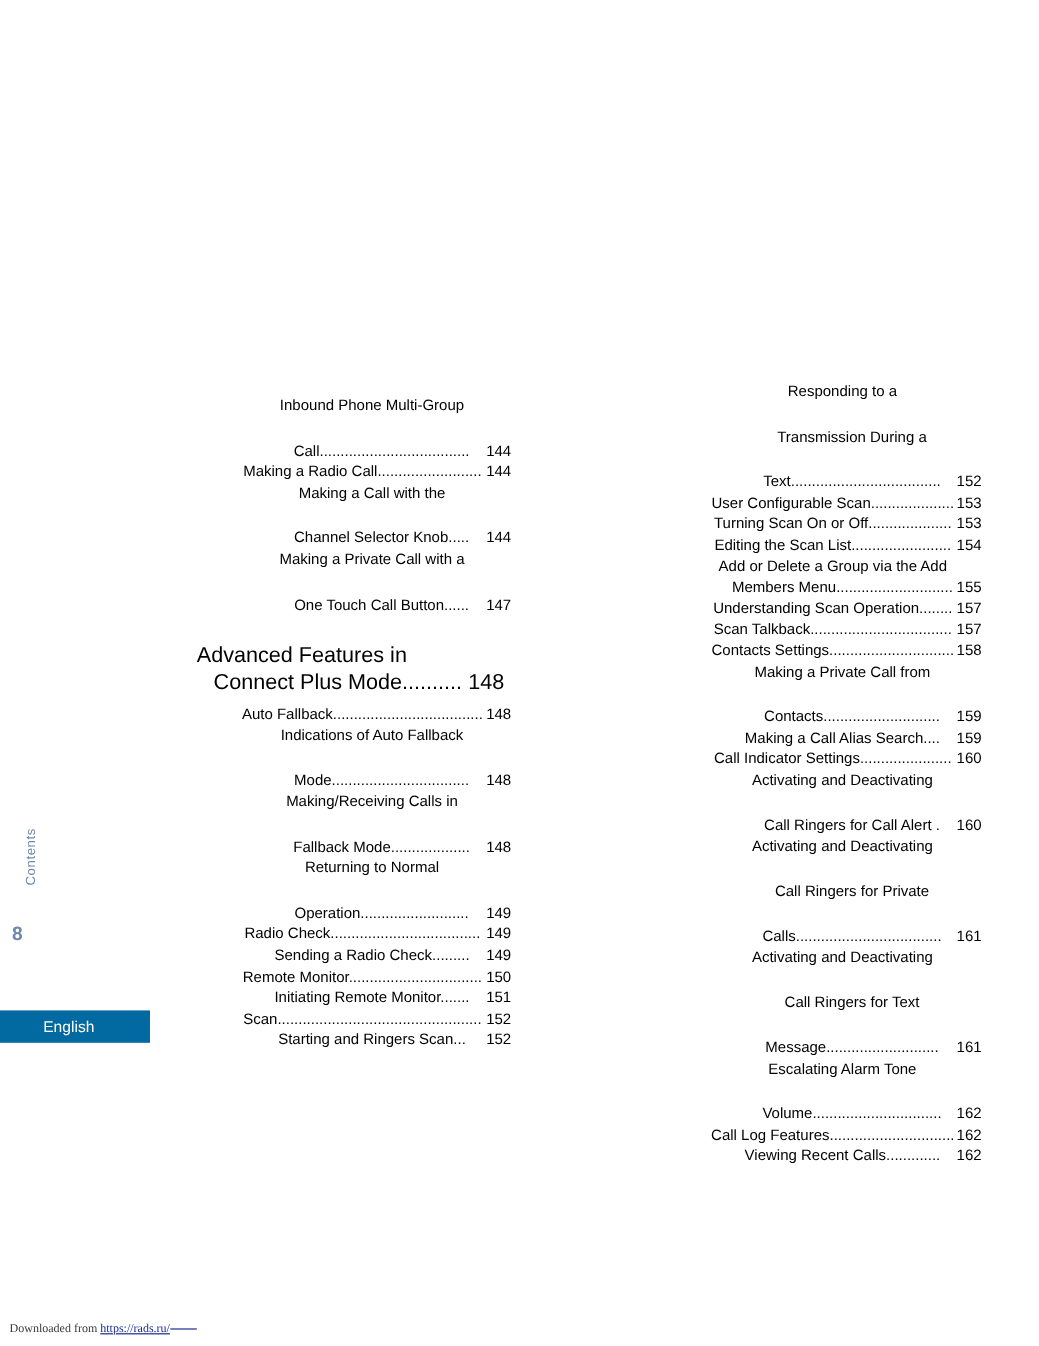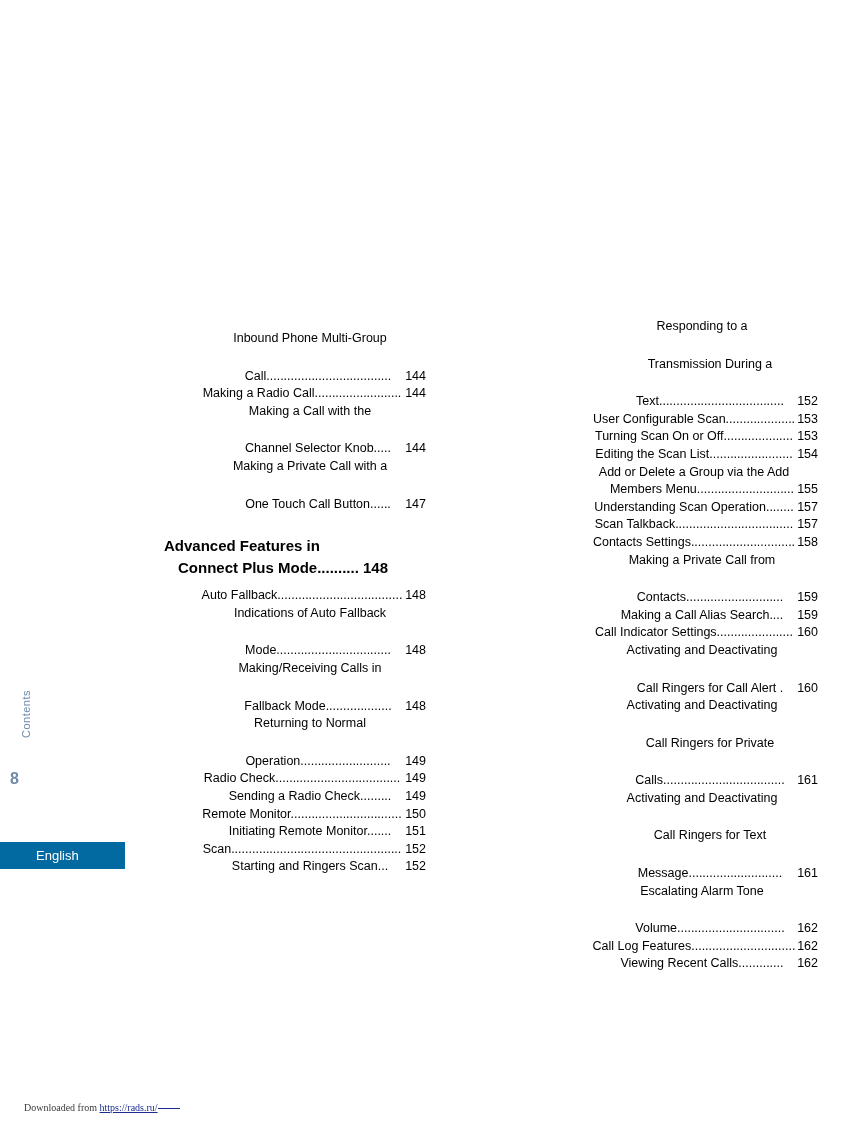--- a/index.html
+++ b/index.html
@@ -95,34 +95,34 @@
   .lvl3 { margin-left: 46px; margin-top: 20px; }
 
   .wrapline {
     white-space: nowrap;
     display: block;
     position: relative;
   }
 
   
   .chapter {
-    font-size: 15px;
-    font-weight: bold;
+    font-size: 18px;
+    font-weight: normal;
     line-height: 22px;
     margin-top: 22px;
     margin-bottom: 8px;
     position: relative;
   }
   .chapter .l1 { display: block; text-align: left; padding-left: 0px; }
   .chapter .l2 { display: block; text-align: left; padding-left: 14px; }
 
   
   .footer {
     position: absolute;
-    left: 24px;
+    left: 8px;
     top: 1102px;
     font-family: "Liberation Serif", serif;
     font-size: 10px;
     color: #3a3a3a;
   }
   .footer a {
     color: #1b2b8f;
     text-decoration: underline;
   }
   .footer .rule {

